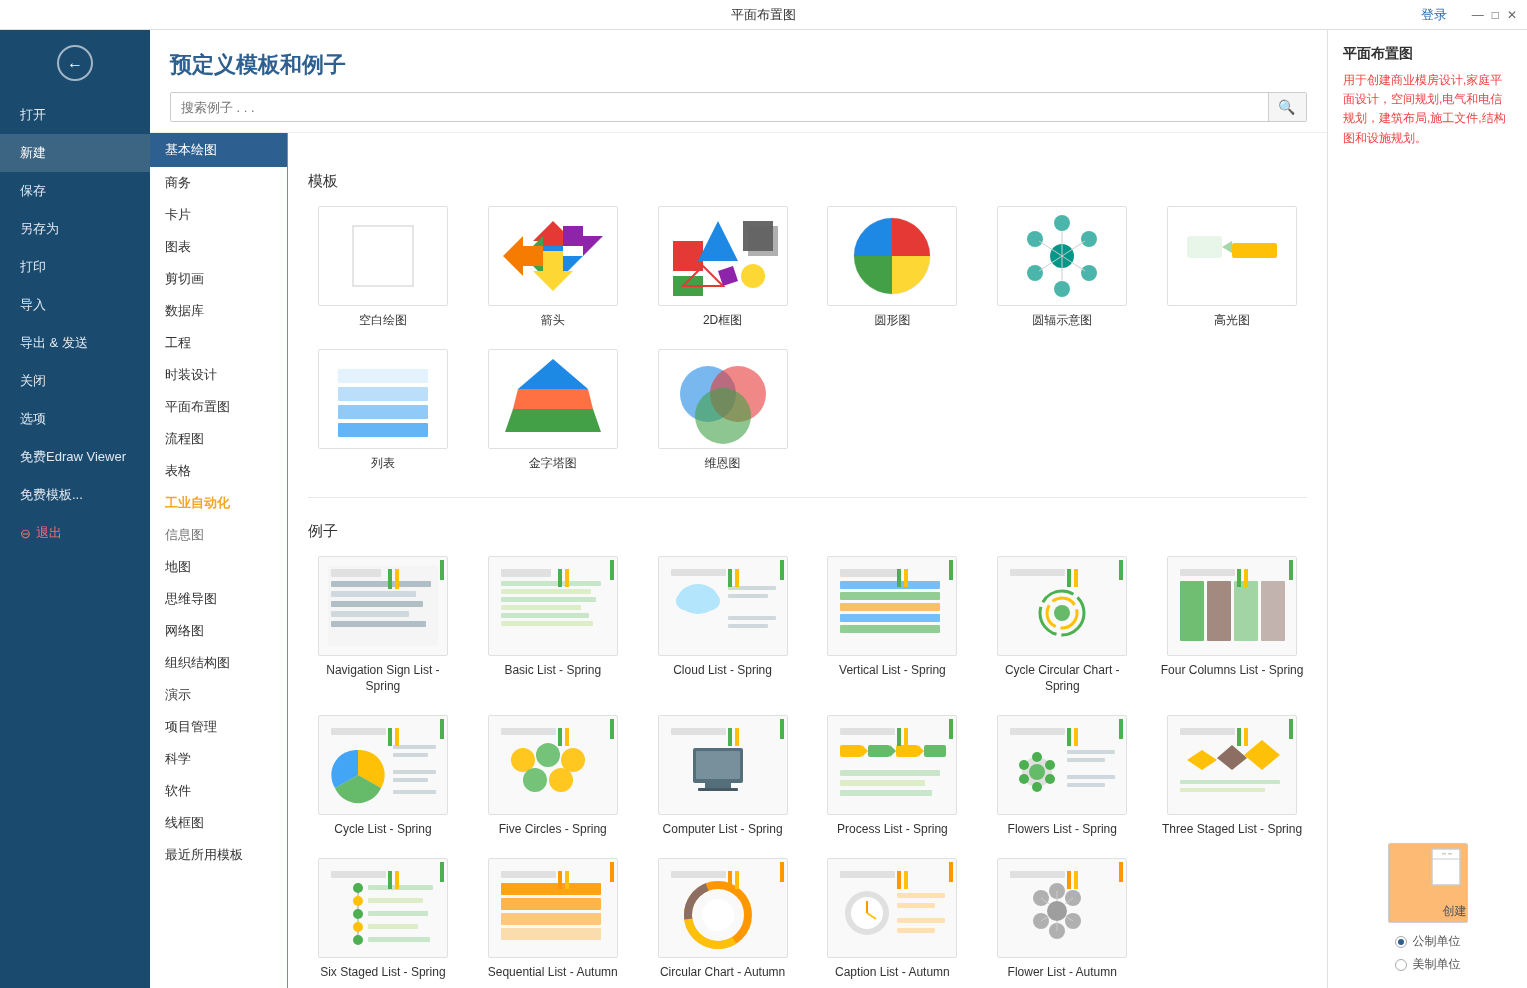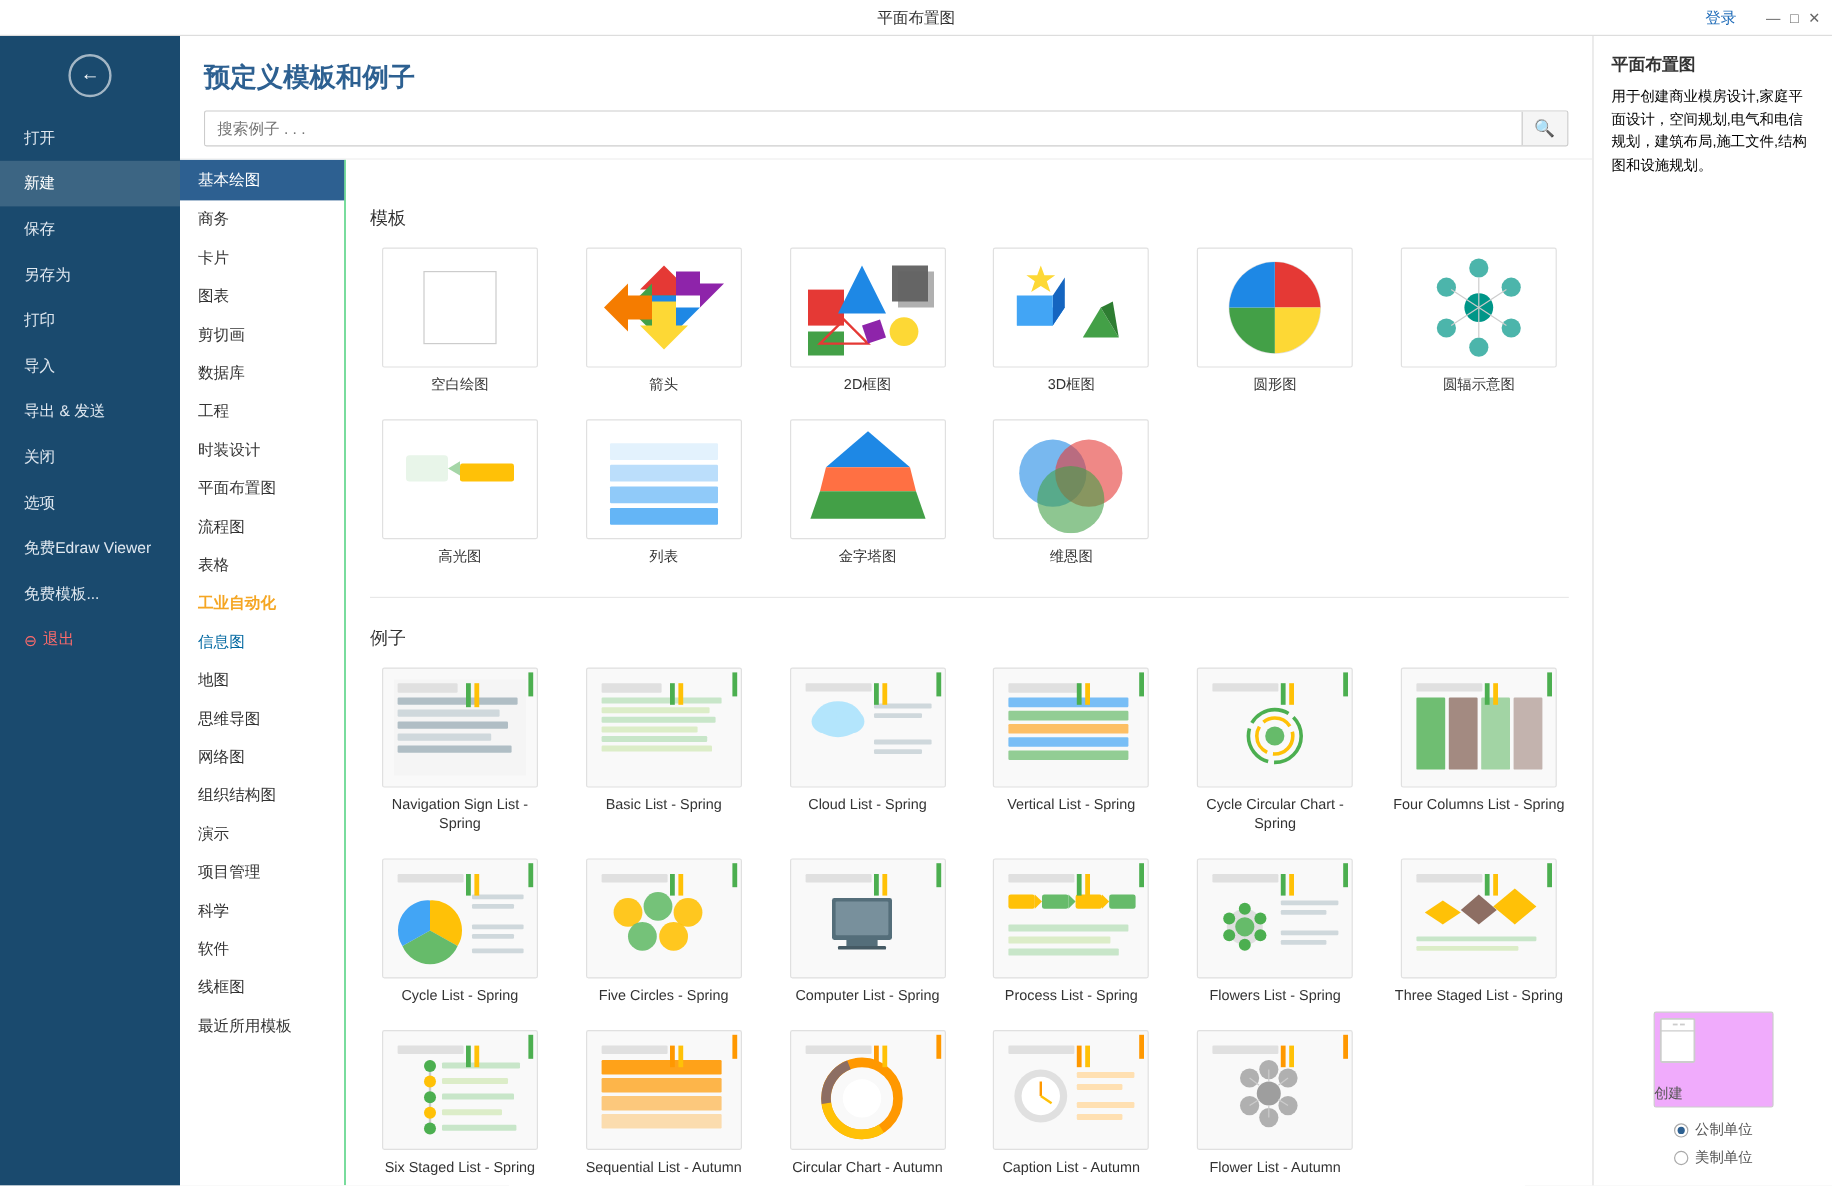--- a/index.html
+++ b/index.html
@@ -213,42 +213,42 @@
       flex-direction: column;
     }
     .panel-title {
       font-size: 14px;
       color: #333;
       font-weight: bold;
       margin-bottom: 8px;
     }
     .panel-desc {
       font-size: 12px;
-      color: #000000;
+      color: #ef4444;
       line-height: 1.6;
       margin-bottom: 20px;
     }
     .create-btn-area {
       display: flex;
       flex-direction: column;
       align-items: center;
       margin-top: auto;
     }
     .create-btn {
-      width: 100px;
+      width: 80px;
       height: 80px;
       border: 1px solid #ccc;
       border-radius: 2px;
       display: flex;
       flex-direction: column;
-      align-items: flex-start;
+      align-items: flex-end;
       justify-content: center;
       cursor: pointer;
       margin-bottom: 10px;
-      background: #f0abfc;
+      background: #fdba74;
     }
     .create-icon {
       font-size: 28px;
       color: #aaa;
       margin-bottom: 4px;
     }
     .create-label {
       font-size: 12px;
       color: #555;
     }
@@ -361,21 +361,21 @@
         <div style="padding:7px 15px; color:#333; cursor:pointer; font-size:13px;">卡片</div>
         <div style="padding:7px 15px; color:#333; cursor:pointer; font-size:13px;">图表</div>
         <div style="padding:7px 15px; color:#333; cursor:pointer; font-size:13px;">剪切画</div>
         <div style="padding:7px 15px; color:#333; cursor:pointer; font-size:13px;">数据库</div>
         <div style="padding:7px 15px; color:#333; cursor:pointer; font-size:13px;">工程</div>
         <div style="padding:7px 15px; color:#333; cursor:pointer; font-size:13px;">时装设计</div>
         <div style="padding:7px 15px; color:#333; cursor:pointer; font-size:13px;">平面布置图</div>
         <div style="padding:7px 15px; color:#333; cursor:pointer; font-size:13px;">流程图</div>
         <div style="padding:7px 15px; color:#333; cursor:pointer; font-size:13px;">表格</div>
         <div style="padding:7px 15px; color:#f5a623; cursor:pointer; font-size:13px; font-weight:bold;">工业自动化</div>
-        <div style="padding:7px 15px; color:#0369a1; cursor:pointer; font-size:13px;">信息图</div>
+        <div style="padding:7px 15px; color:#737373; cursor:pointer; font-size:13px;">信息图</div>
         <div style="padding:7px 15px; color:#333; cursor:pointer; font-size:13px;">地图</div>
         <div style="padding:7px 15px; color:#333; cursor:pointer; font-size:13px;">思维导图</div>
         <div style="padding:7px 15px; color:#333; cursor:pointer; font-size:13px;">网络图</div>
         <div style="padding:7px 15px; color:#333; cursor:pointer; font-size:13px;">组织结构图</div>
         <div style="padding:7px 15px; color:#333; cursor:pointer; font-size:13px;">演示</div>
         <div style="padding:7px 15px; color:#333; cursor:pointer; font-size:13px;">项目管理</div>
         <div style="padding:7px 15px; color:#333; cursor:pointer; font-size:13px;">科学</div>
         <div style="padding:7px 15px; color:#333; cursor:pointer; font-size:13px;">软件</div>
         <div style="padding:7px 15px; color:#333; cursor:pointer; font-size:13px;">线框图</div>
         <div style="padding:7px 15px; color:#333; cursor:pointer; font-size:13px;">最近所用模板</div>
@@ -420,36 +420,20 @@
                 <polygon points="85,15 115,15 115,45 85,45" fill="#616161" opacity="0.5"></polygon>
                 <polygon points="10,65 40,65 40,85 10,85" fill="#43a047"></polygon>
                 <polygon points="40,55 60,75 20,75" fill="none" stroke="#e53935" stroke-width="2"></polygon>
                 <circle cx="90" cy="65" r="12" fill="#fdd835"></circle>
                 <polygon points="55,60 70,55 75,70 60,75" fill="#8e24aa"></polygon>
               </svg>
             </div>
             <span class="template-label">2D框图</span>
           </div>
 
-          <div class="template-item">
-            <div class="template-thumb">
-              <svg width="120" height="90" viewBox="0 0 120 90">
-
-                <polygon points="15,60 45,60 55,45 25,45" fill="#2196f3"></polygon>
-                <polygon points="45,60 55,45 55,20 45,35" fill="#1565c0"></polygon>
-                <polygon points="15,60 45,60 45,35 15,35" fill="#42a5f5"></polygon>
-
-                <polygon points="70,70 100,70 85,45" fill="#43a047"></polygon>
-                <polygon points="100,70 85,45 95,40" fill="#2e7d32"></polygon>
-
-                <polygon points="35,10 38,18 47,18 40,23 43,32 35,27 27,32 30,23 23,18 32,18" fill="#fdd835"></polygon>
-              </svg>
-            </div>
-            <span class="template-label">3D框图</span>
-          </div>
 
           <div class="template-item">
             <div class="template-thumb">
               <svg width="120" height="90" viewBox="0 0 120 90">
                 <circle cx="60" cy="45" r="38" fill="none" stroke="#e0e0e0" stroke-width="1"></circle>
 
                 <path d="M60,45 L60,7 A38,38 0 0,1 98,45 Z" fill="#e53935"></path>
                 <path d="M60,45 L98,45 A38,38 0 0,1 60,83 Z" fill="#fdd835"></path>
                 <path d="M60,45 L60,83 A38,38 0 0,1 22,45 Z" fill="#43a047"></path>
                 <path d="M60,45 L22,45 A38,38 0 0,1 60,7 Z" fill="#1e88e5"></path>

